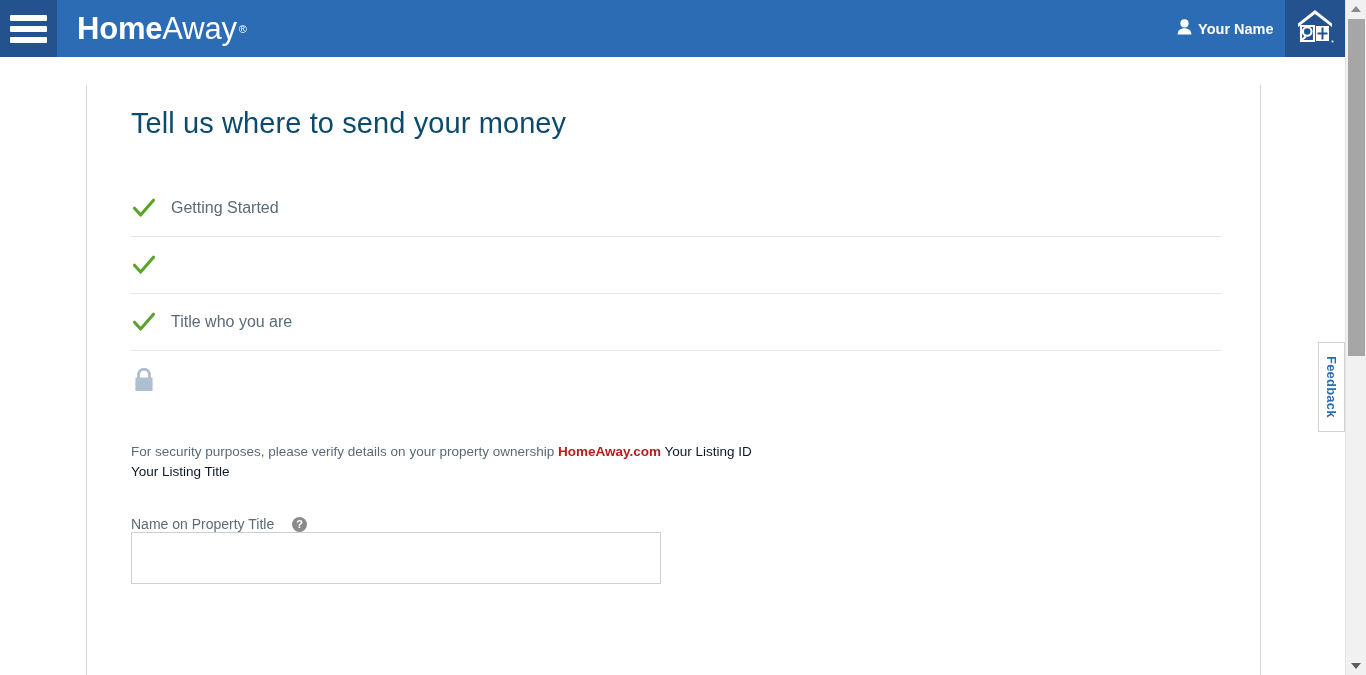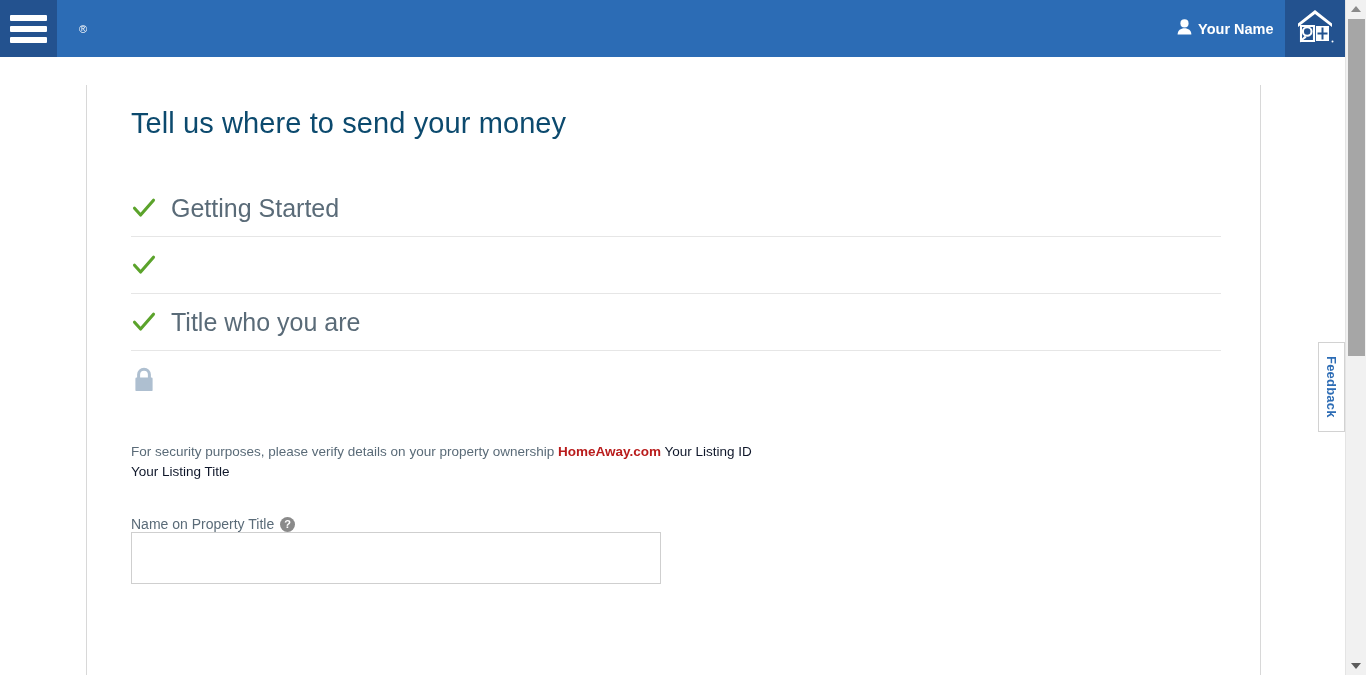--- a/index.html
+++ b/index.html
@@ -214,21 +214,21 @@
   .check-row.last { border-bottom: none; }
   .check-icon {
     width: 40px;
     flex: none;
     display: flex;
     align-items: center;
     justify-content: flex-start;
     padding-left: 1px;
   }
   .check-label {
-    font-size: 25px;
+    font-size: 16px;
     color: #5a6b78;
     font-weight: 400;
   }
   .check-row.locked .check-label { color: #5a6b78; }
 
   svg.check-glyph { display: block; }
   svg.lock-glyph { display: block; }
 
   
   .security-note {
@@ -239,21 +239,21 @@
     line-height: 20px;
   }
   .security-note b { color: #b91c1c; font-weight: 700; }
   .security-note .red { color: #0f172a; }
 
   
   .form-group { margin-top: 34px; }
   .field-label {
     display: flex;
     align-items: center;
-    gap: 6px;
+    gap: 18px;
     font-size: 14px;
     color: #5a6b78;
   }
   .help-dot {
     width: 15px;
     height: 15px;
     border-radius: 50%;
     background: #8a8a8a;
     color: #ffffff;
     font-size: 11px;
@@ -284,20 +284,21 @@
 
   <div class="header">
 
     <div class="hamburger-zone">
       <span class="bar"></span>
       <span class="bar"></span>
       <span class="bar"></span>
     </div>
 
     <div class="brand">
+      <span class="brand-text"><b>Home</b><span>Away</span></span>
       <span class="brand-reg">®</span>
     </div>
 
     <div class="header-spacer"></div>
 
     <div class="header-right">
       <div class="header-link">
         <span>
           <svg width="15" height="16" viewBox="0 0 15 16" aria-hidden="true">
             <circle cx="7.5" cy="4.4" r="4.1" fill="#ffffff"></circle>

